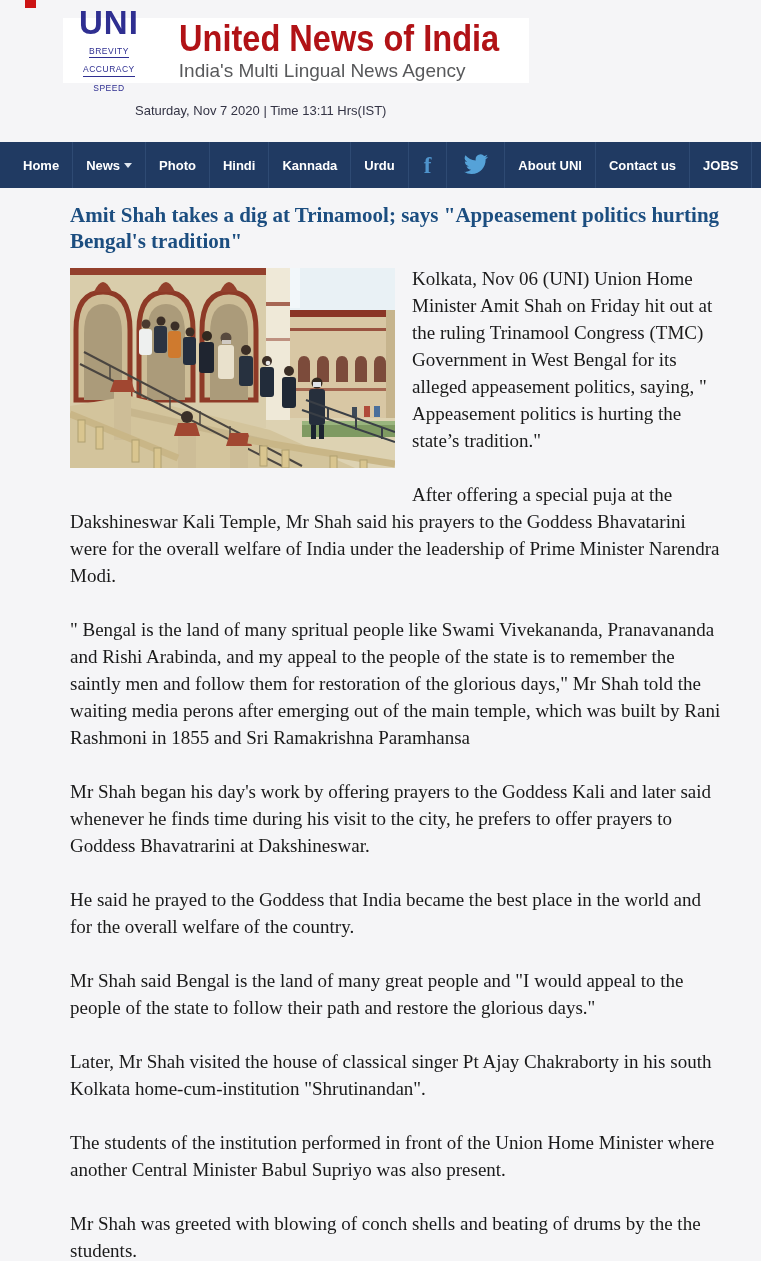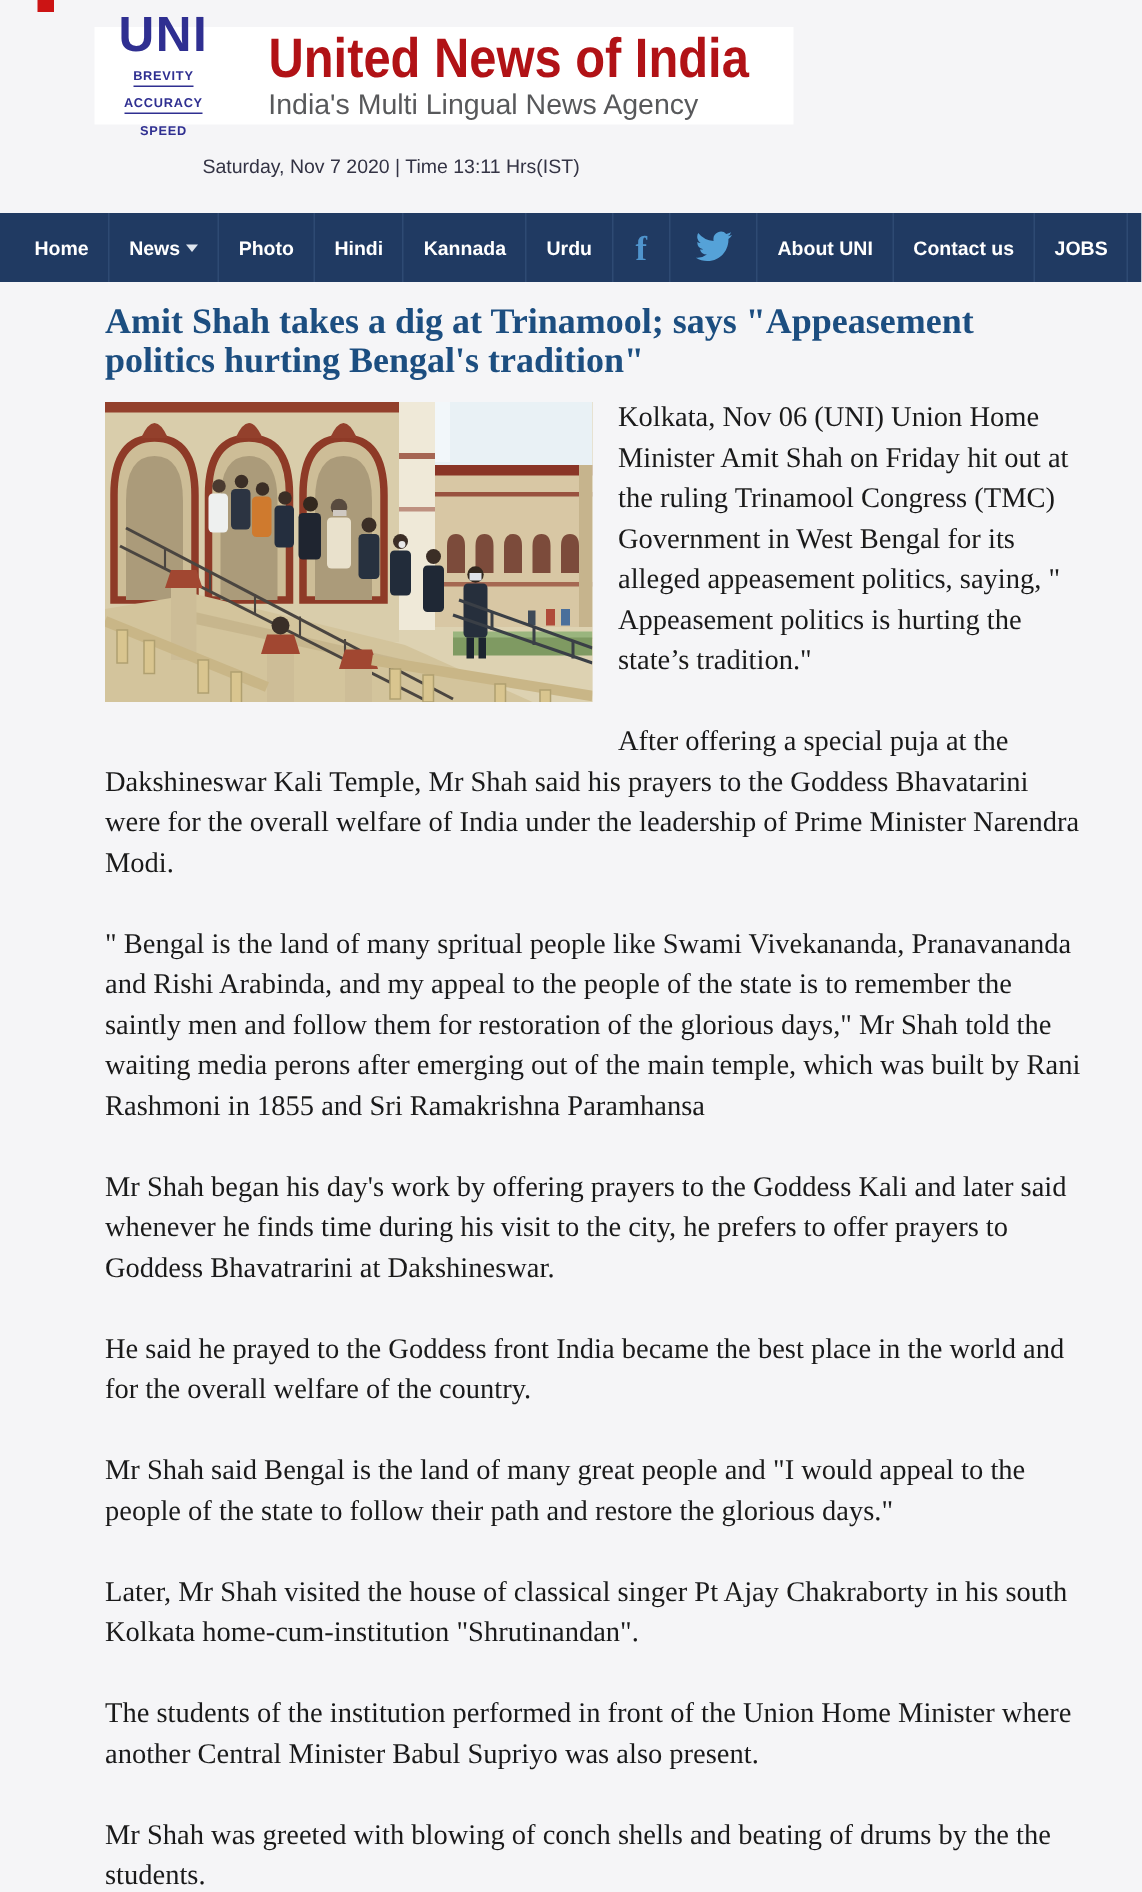--- a/index.html
+++ b/index.html
@@ -10,21 +10,21 @@
   }
   .corner-mark{position:absolute;left:25px;top:0;width:11px;height:8px;background:#cc1414;}
 
   
   .logo-box{
     margin:18px 0 0 63px;width:466px;height:65px;background:#ffffff;
     display:flex;align-items:center;
   }
   .uni-emblem{width:86px;margin-left:16px;text-align:center;line-height:1;}
   .uni-acronym{font-weight:bold;font-size:33px;letter-spacing:1px;color:#2f2f91;margin-bottom:1px;}
-  .motto{font-size:8.5px;font-weight:bold;color:#2f2f91;letter-spacing:.5px;display:inline-block;}
+  .motto{font-size:8.5px;font-weight:normal;color:#2f2f91;letter-spacing:.5px;display:inline-block;}
   .motto-row{line-height:1.15;}
   .m-underline{border-bottom:1.5px solid #2f2f91;padding-bottom:1px;}
   .logo-text{margin-left:40px;}
   .site-title{
     color:#b11216;font-weight:bold;font-size:37px;line-height:1;
     transform:scaleX(.88);transform-origin:left center;white-space:nowrap;
   }
   .site-tagline{color:#58595b;font-size:19px;margin-top:3px;white-space:nowrap;}
   .dateline{margin:20px 0 0 135px;font-size:13px;color:#333344;}
 
@@ -44,21 +44,21 @@
   .caret{display:inline-block;width:0;height:0;margin-left:4px;
     border-left:4px solid transparent;border-right:4px solid transparent;border-top:5px solid #dfe6ef;}
   .nav-social{padding:0 15px;}
   .fb-glyph{font-family:"Liberation Serif",serif;font-weight:bold;font-size:23px;color:#4f94cd;line-height:1;}
   .tw-glyph svg{display:block;}
 
   
   .content{margin:14px 38px 0 70px;width:653px;}
   .headline{
     font-family:"Liberation Serif",serif;font-weight:bold;color:#1c4e80;
-    font-size:24px;line-height:26px;margin:0 0 11px 0;
+    font-size:21px;line-height:26px;margin:0 0 11px 0;
   }
   .article-body{
     font-family:"Liberation Serif",serif;font-size:19px;line-height:27px;color:#1a1a1a;
   }
   .article-body p{margin:0 0 27px 0;}
   .article-image{
     float:left;width:325px;height:200px;margin:3px 17px 18px 0;
     background:#d9cdab;overflow:hidden;
   }
   .article-image svg{display:block;}
@@ -259,20 +259,20 @@
             <path d="M286,150 L286,162"></path>
             <path d="M312,159 L312,171"></path>
         </g>
       </svg>
     </div>
 
     <p>Kolkata, Nov 06 (UNI) Union Home Minister Amit Shah on Friday hit out at the ruling Trinamool Congress (TMC) Government in West Bengal for its alleged appeasement politics, saying, " Appeasement politics is hurting the state’s tradition."</p>
     <p>After offering a special puja at the Dakshineswar Kali Temple, Mr Shah said his prayers to the Goddess Bhavatarini were for the overall welfare of India under the leadership of Prime Minister Narendra Modi.</p>
     <p>" Bengal is the land of many spritual people like Swami Vivekananda, Pranavananda and Rishi Arabinda, and my appeal to the people of the state is to remember the saintly men and follow them for restoration of the glorious days," Mr Shah told the waiting media perons after emerging out of the main temple, which was built by Rani Rashmoni in 1855 and Sri Ramakrishna Paramhansa</p>
     <p>Mr Shah began his day's work by offering prayers to the Goddess Kali and later said whenever he finds time during his visit to the city, he prefers to offer prayers to Goddess Bhavatrarini at Dakshineswar.</p>
-    <p>He said he prayed to the Goddess front India became the best place in the world and for the overall welfare of the country.</p>
+    <p>He said he prayed to the Goddess that India became the best place in the world and for the overall welfare of the country.</p>
     <p>Mr Shah said Bengal is the land of many great people and "I would appeal to the people of the state to follow their path and restore the glorious days."</p>
     <p>Later, Mr Shah visited the house of classical singer Pt Ajay Chakraborty in his south Kolkata home-cum-institution "Shrutinandan".</p>
     <p>The students of the institution performed in front of the Union Home Minister where another Central Minister Babul Supriyo was also present.</p>
     <p>Mr Shah was greeted with blowing of conch shells and beating of drums by the the students.</p>
 
   </div>
 </main>
 
 </body></html>

